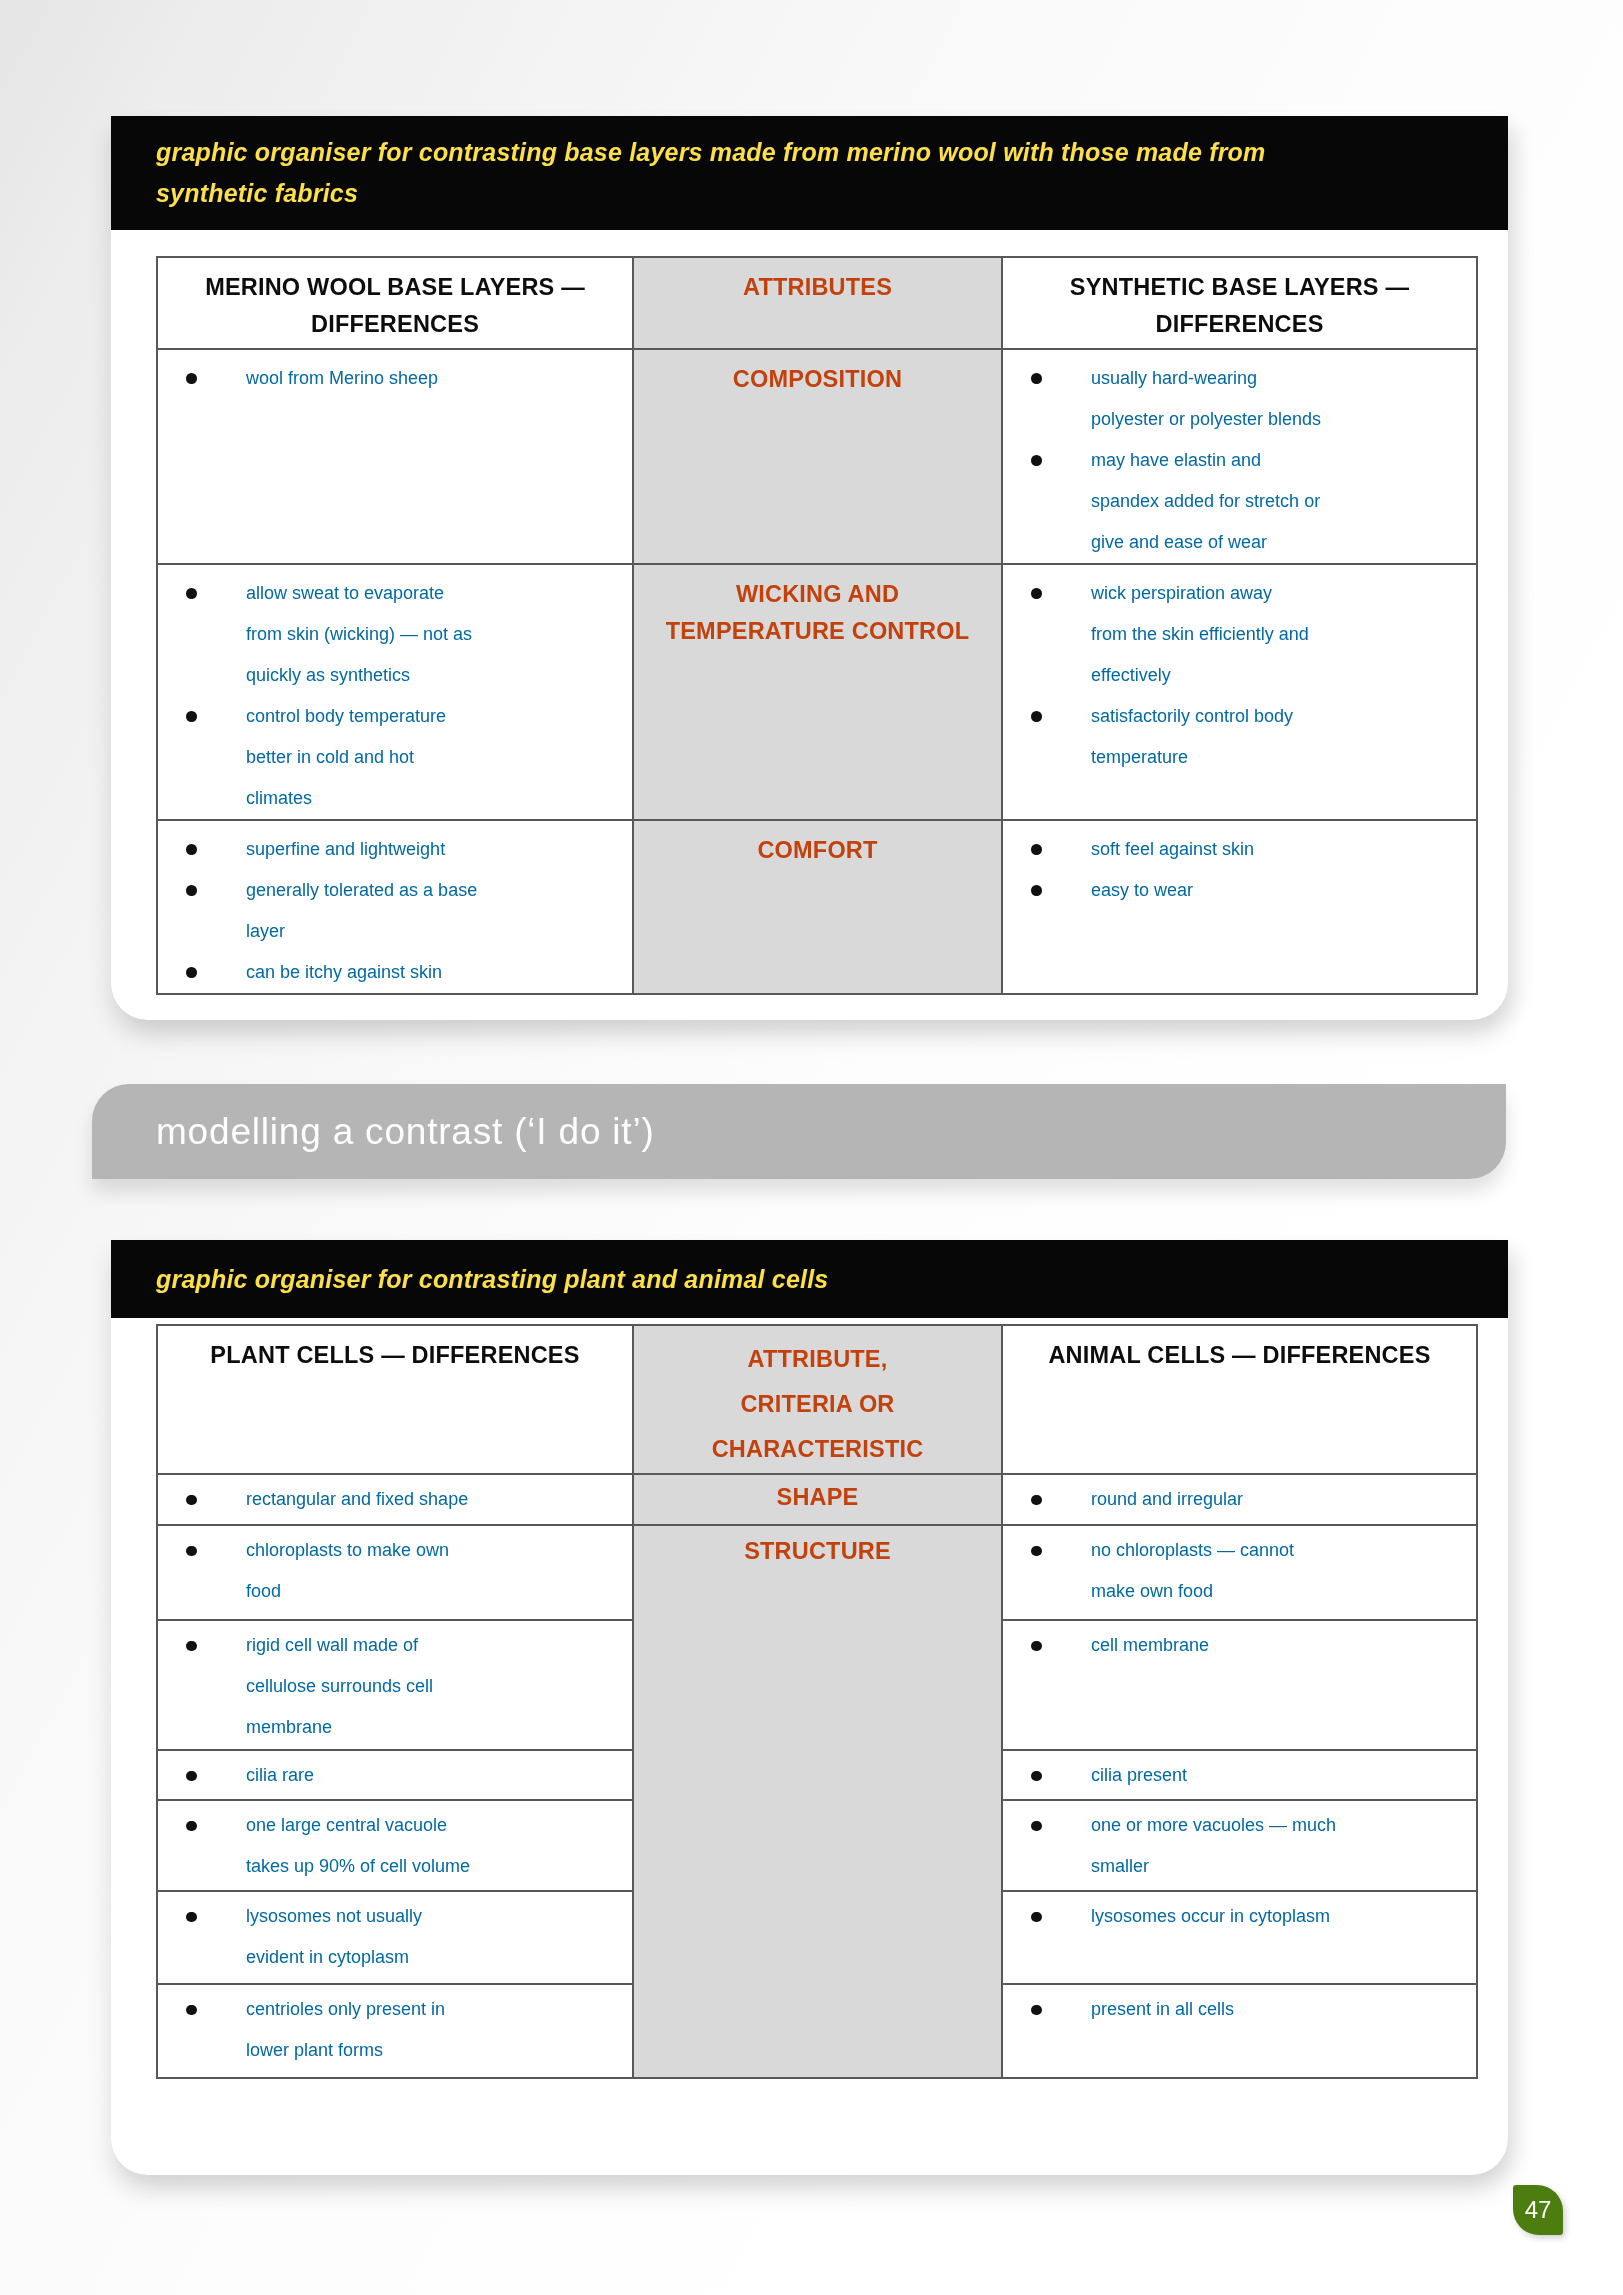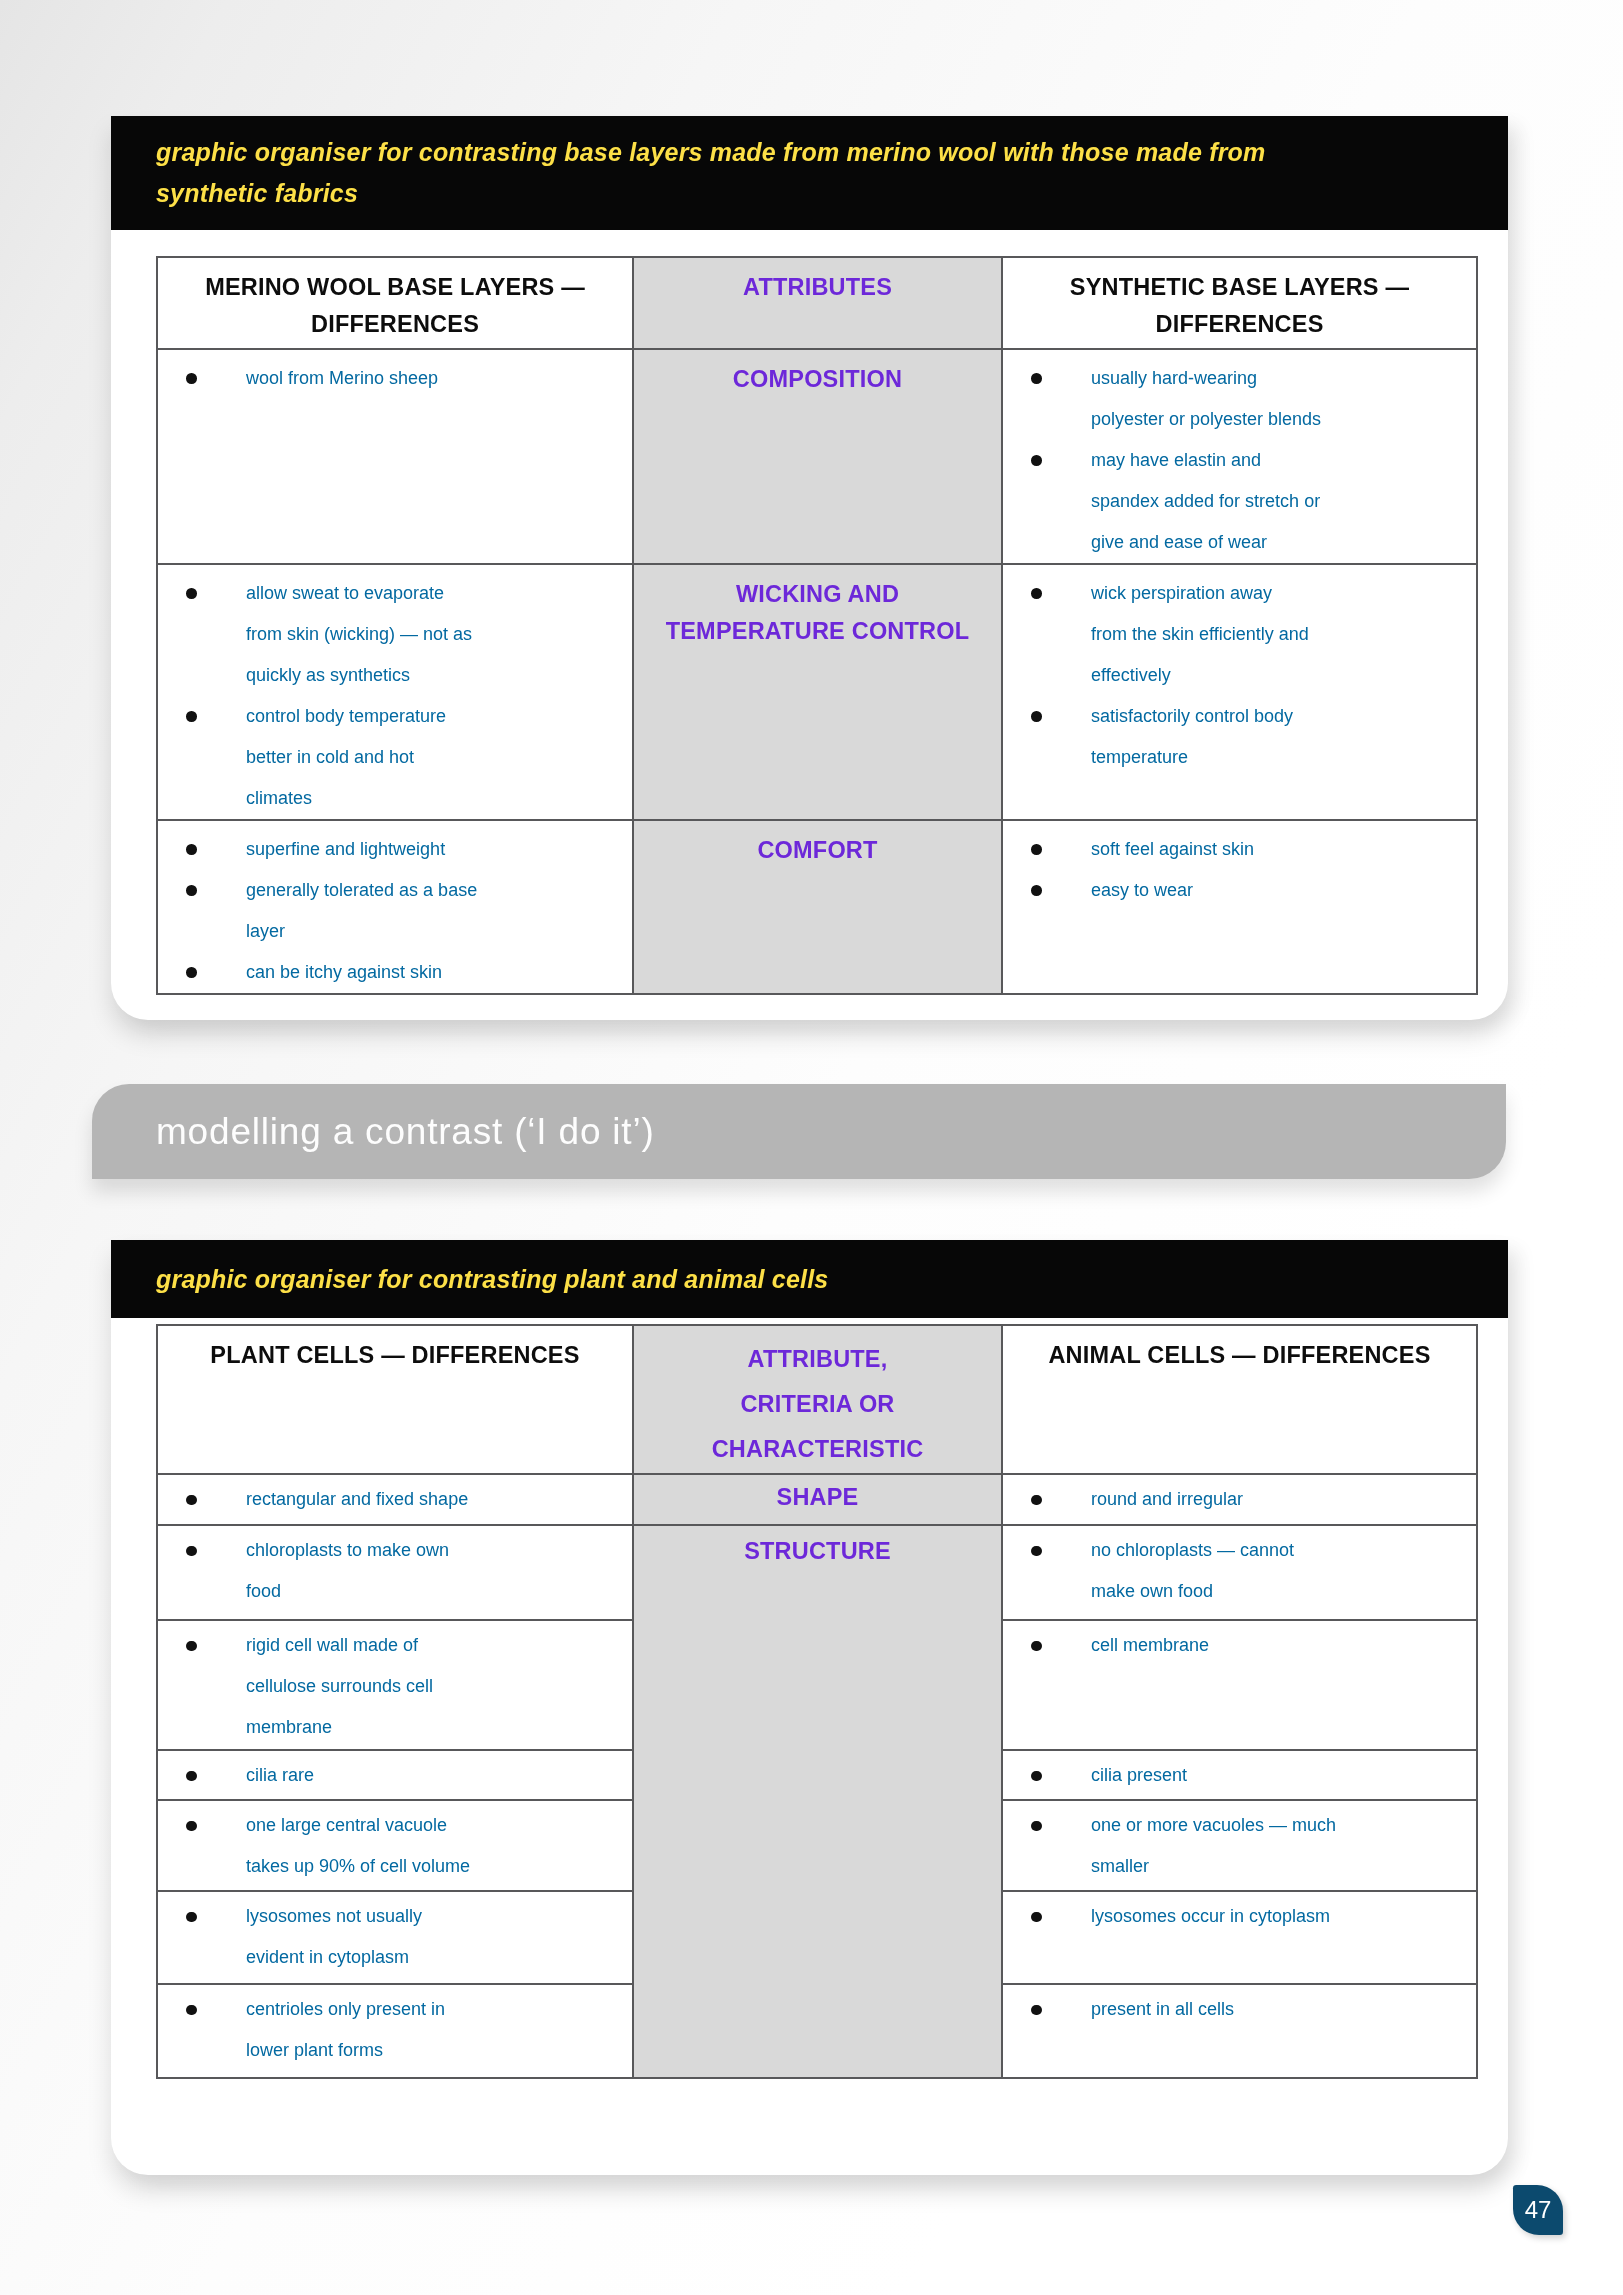--- a/index.html
+++ b/index.html
@@ -32,21 +32,21 @@
   #t2{top:84px;}
   .go-table th,.go-table td{
     border:2.4px solid #58585a;vertical-align:top;overflow:hidden;margin-top:20px;
   }
   .go-table th.side,.go-table td.sidehead{
     background:#ffffff;font-weight:bold;font-size:23.5px;line-height:37px;
     text-align:center;padding-top:11.4px;color:#0d0d0d;letter-spacing:0.2px;
   }
   .go-table .attr{
     background:#d9d9d9;font-weight:bold;font-size:23.5px;line-height:37px;
-    text-align:center;padding-top:11.4px;color:#6d28d9;letter-spacing:0.2px;
+    text-align:center;padding-top:11.4px;color:#c2410c;letter-spacing:0.2px;
   }
   #t2 th.attr{line-height:45px;}
   td.list{padding:8px 4.9px 0 0;}
   #t2 td.list{padding-top:4px;}
   .li{
     position:relative;padding-left:88px;font-size:18px;line-height:41px;
     color:#0369a1;
   }
   .li::before{
     content:"";position:absolute;left:28px;top:15.4px;width:10.6px;height:10.6px;
@@ -54,21 +54,21 @@
   }
   .section-banner{
     position:absolute;left:92px;top:1084px;width:1414px;height:95px;
     background:#b5b5b5;border-radius:37px 0 37px 0;
     box-shadow:0 13px 19.5px rgba(0,0,0,.12);
     display:flex;align-items:center;padding-left:64px;box-sizing:border-box;
     color:#fdfdfd;font-size:37px;letter-spacing:0.8px;
   }
   .page-badge{
     position:absolute;left:1513px;top:2185px;width:50px;height:50px;
-    background:#0c4a6e;border-radius:3.2px 26px 3.2px 26px;
+    background:#4d7c0f;border-radius:3.2px 26px 3.2px 26px;
     display:flex;align-items:center;justify-content:center;
     color:#ffffff;font-size:24px;
     box-shadow:2.4px 3.2px 6.5px rgba(0,0,0,.18);
   }
 </style>
 </head>
 <body>
 
 <div class="card" id="card1">
   <div class="black-banner pre">graphic organiser for contrasting base layers made from merino wool with those made from

